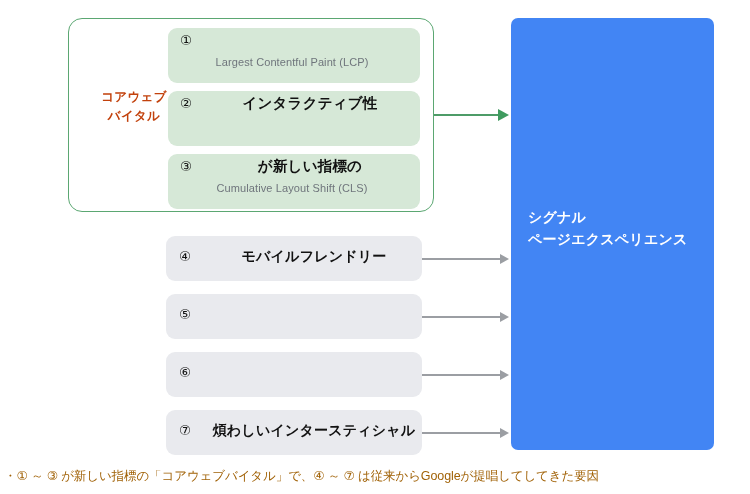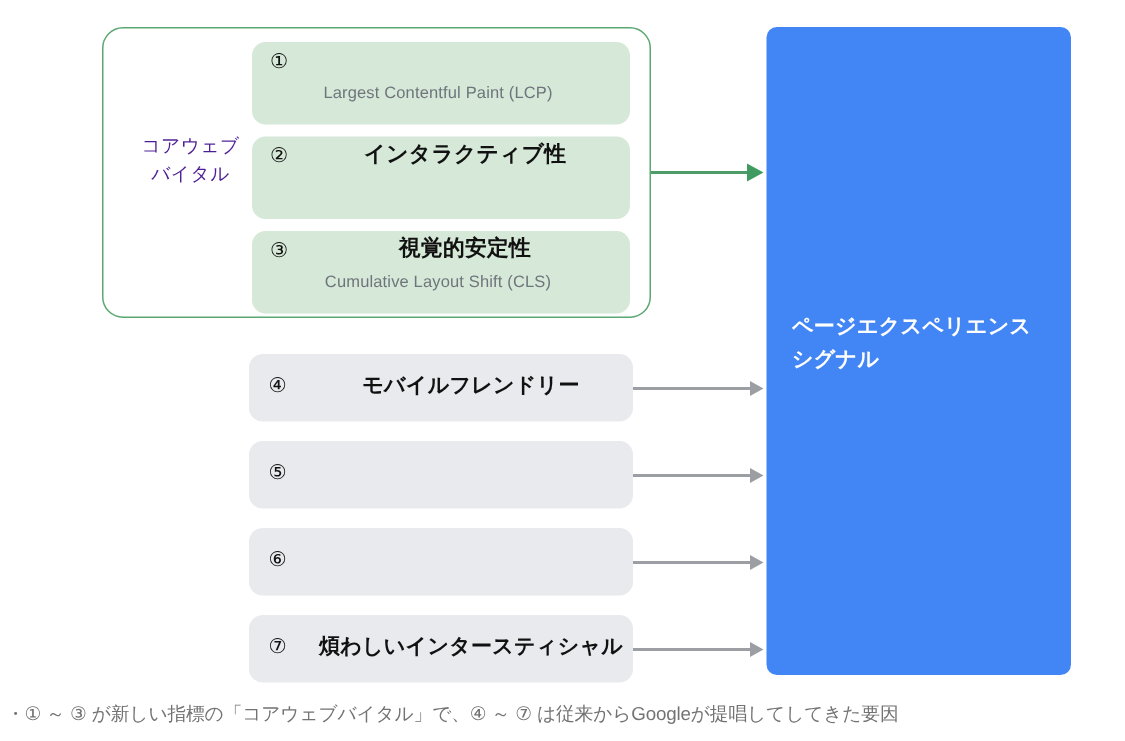--- a/index.html
+++ b/index.html
@@ -31,28 +31,28 @@
     width: 366px;
     height: 194px;
     border: 1.6px solid #5ba772;
     border-radius: 14px;
     box-sizing: border-box;
     background: transparent;
   }
 
   .cwv-label {
     position: absolute;
-    left: 81px;
+    left: 88px;
     top: 88px;
     width: 92px;
     text-align: center;
     font-size: 12.5px;
-    font-weight: 400;
+    font-weight: 700;
     line-height: 1.5;
-    color: #4c1d95;
+    color: #c2410c;
     letter-spacing: 0.3px;
   }
   .cwv-label span { display: block; }
 
   
   .metric {
     position: absolute;
     left: 168px;
     width: 252px;
     height: 55px;
@@ -180,21 +180,21 @@
   .signal-text span { display: block; }
 
   
   .caption {
     position: absolute;
     left: 4px;
     top: 468px;
     width: 744px;
     font-size: 12.5px;
     line-height: 1.3;
-    color: #737373;
+    color: #a16207;
     white-space: nowrap;
     letter-spacing: -0.1px;
   }
 </style>
 </head>
 <body>
 
 <div id="stage">
 
   <div class="cwv-group"></div>
@@ -209,21 +209,21 @@
     <div class="en">Largest Contentful Paint (LCP)</div>
   </div>
 
   <div class="metric m2">
     <div class="num">②</div>
     <div class="jp">インタラクティブ性</div>
   </div>
 
   <div class="metric m3">
     <div class="num">③</div>
-    <div class="jp">視覚的安定性</div>
+    <div class="jp">が新しい指標の</div>
     <div class="en">Cumulative Layout Shift (CLS)</div>
   </div>
 
   <div class="factor f4">
     <div class="num">④</div>
     <div class="jp">モバイルフレンドリー</div>
   </div>
 
   <div class="factor f5">
     <div class="num">⑤</div>
@@ -248,19 +248,19 @@
   <div class="arrowhead" style="left:500px; top:312px;"></div>
 
   <div class="conn" style="left:422px; top:374px; width:80px;"></div>
   <div class="arrowhead" style="left:500px; top:370px;"></div>
 
   <div class="conn" style="left:422px; top:432px; width:80px;"></div>
   <div class="arrowhead" style="left:500px; top:428px;"></div>
 
   <div class="signal-box"></div>
   <div class="signal-text">
+    <span>シグナル</span>
     <span>ページエクスペリエンス</span>
-    <span>シグナル</span>
   </div>
 
   <div class="caption">・①  ～  ③  が新しい指標の「コアウェブバイタル」で、④  ～  ⑦  は従来からGoogleが提唱してしてきた要因</div>
 
 </div>
 
 </body></html>

